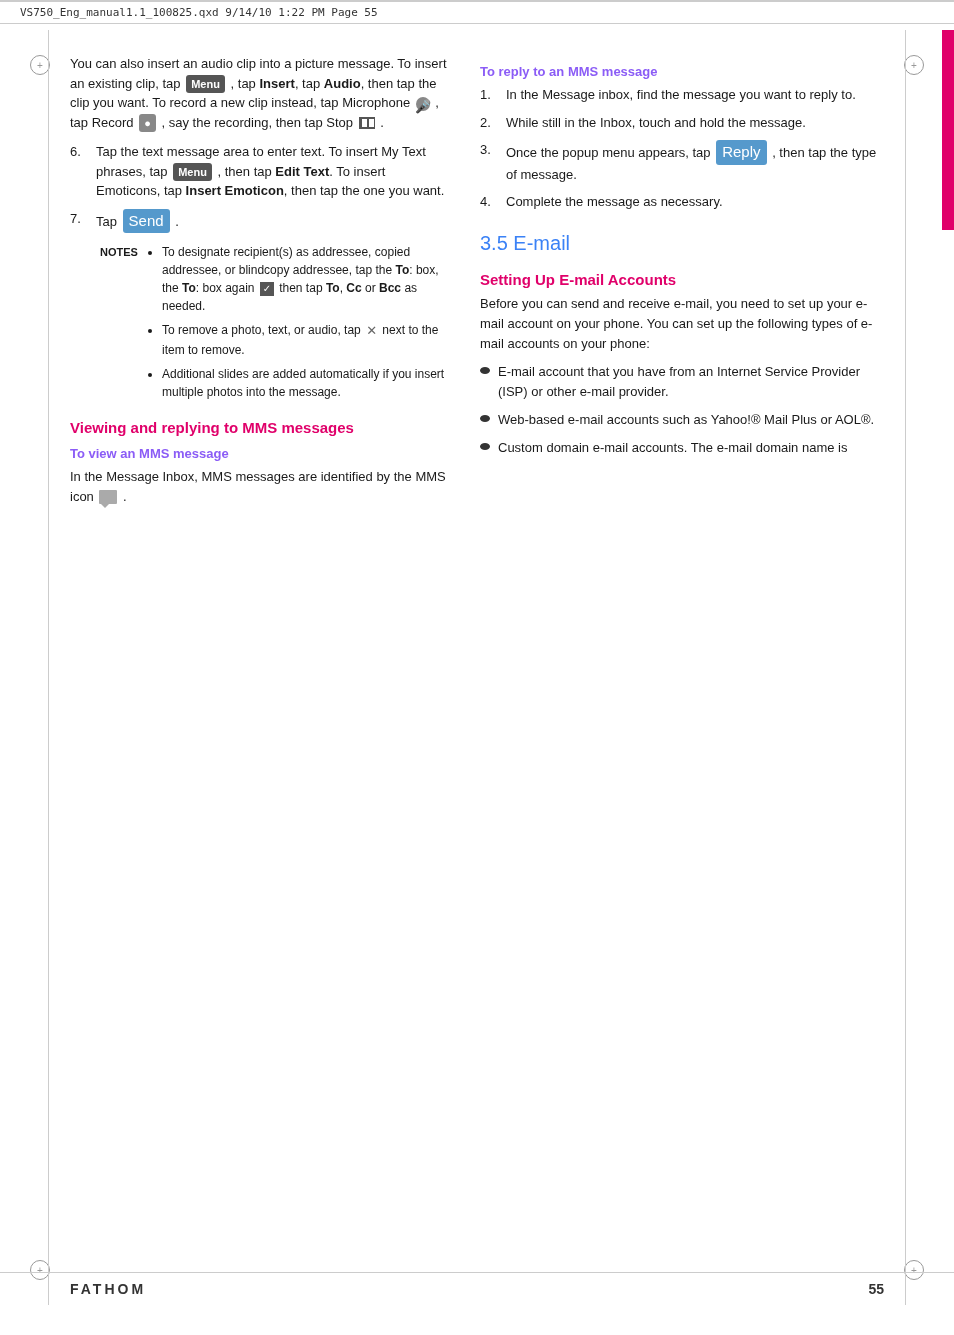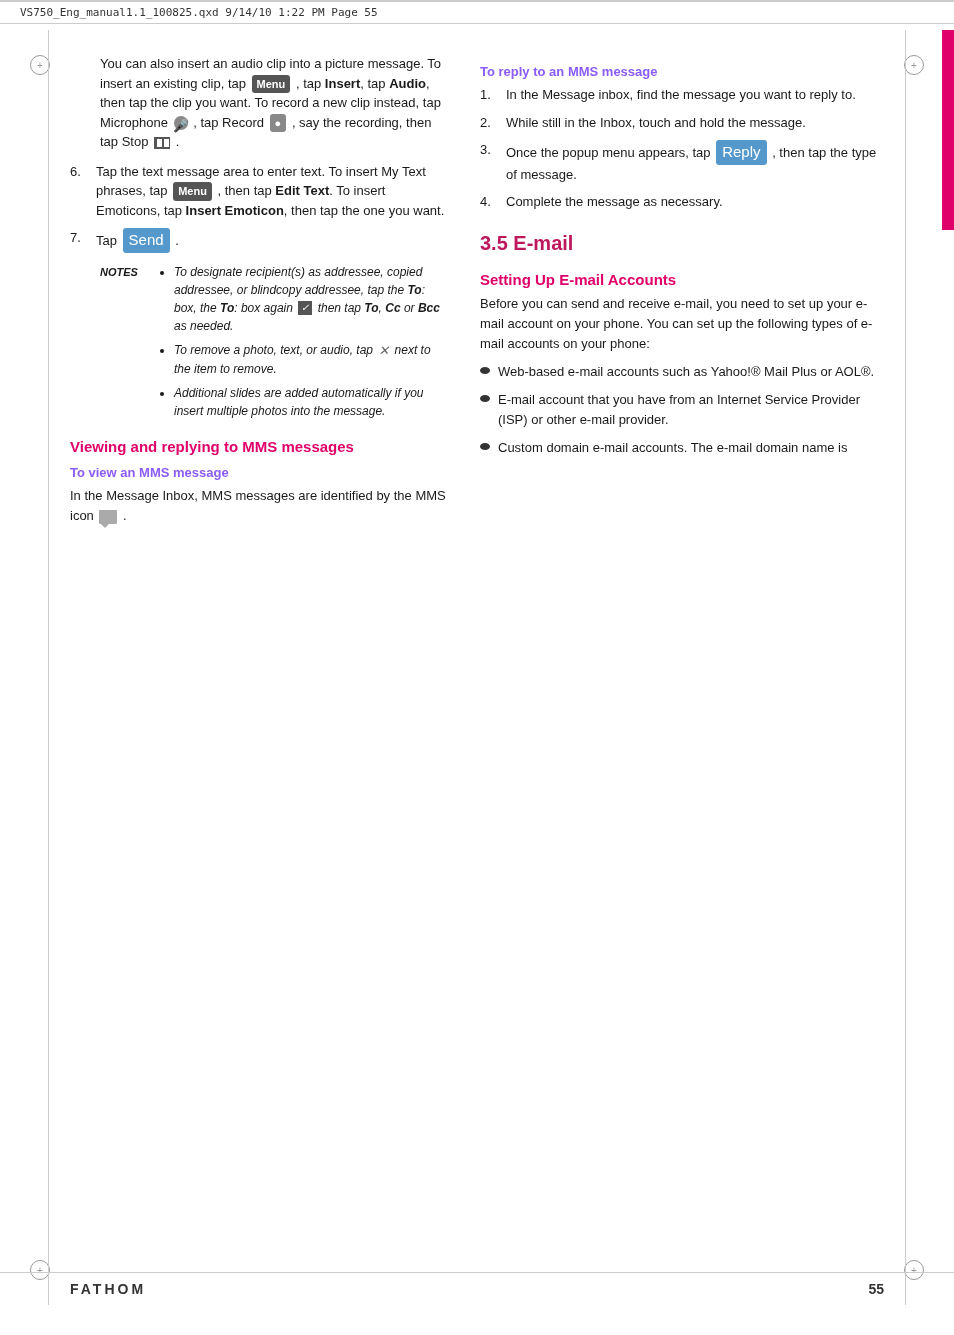--- a/index.html
+++ b/index.html
@@ -93,21 +93,20 @@
 
     
     .right-col {
       flex: 1;
     }
 
     
     .intro-para {
       font-size: 13px;
       line-height: 1.5;
-      margin-left: 30px;
       margin-bottom: 10px;
     }
 
     .numbered-item {
       display: flex;
       gap: 6px;
       margin-bottom: 8px;
       font-size: 13px;
       line-height: 1.5;
     }
@@ -217,48 +216,47 @@
       bottom: -4px;
       left: 2px;
       border-left: 4px solid transparent;
       border-right: 4px solid transparent;
       border-top: 4px solid #aaa;
     }
 
     
     .notes-section {
       display: flex;
-      gap: 14px;
+      gap: 2px;
       margin: 10px 0 10px 30px;
       font-size: 12px;
       line-height: 1.5;
-      font-style: italic;
     }
     .notes-label {
       font-weight: bold;
       font-size: 11px;
       flex: 0 0 45px;
       padding-top: 1px;
     }
     .notes-content {
       flex: 1;
     }
     .notes-content ul {
       list-style: disc;
       padding-left: 15px;
     }
     .notes-content ul li {
       margin-bottom: 6px;
     }
 
     
     .section-heading {
-      color: #be185d;
+      color: #3b82f6;
       font-size: 20px;
-      font-weight: bold;
+      font-weight: normal;
       margin-bottom: 16px;
       margin-top: 20px;
     }
     .subsection-heading {
       color: #e0006a;
       font-size: 15px;
       font-weight: bold;
       margin-bottom: 6px;
       margin-top: 12px;
     }
@@ -442,25 +440,25 @@
 
     <div class="section-heading">3.5 E-mail</div>
 
     <div class="subsection-heading">Setting Up E-mail Accounts</div>
 
     <p class="body-text">Before you can send and receive e-mail, you need to set up your e-mail account on your phone. You can set up the following types of e-mail accounts on your phone:</p>
 
     <ul class="bullet-list">
       <li>
         <div class="bullet-dot"></div>
-        <span class="bullet-text">Web-based e-mail accounts such as Yahoo!® Mail Plus or AOL®.</span>
+        <span class="bullet-text">E-mail account that you have from an Internet Service Provider (ISP) or other e-mail provider.</span>
       </li>
       <li>
         <div class="bullet-dot"></div>
-        <span class="bullet-text">E-mail account that you have from an Internet Service Provider (ISP) or other e-mail provider.</span>
+        <span class="bullet-text">Web-based e-mail accounts such as Yahoo!® Mail Plus or AOL®.</span>
       </li>
       <li>
         <div class="bullet-dot"></div>
         <span class="bullet-text">Custom domain e-mail accounts. The e-mail domain name is</span>
       </li>
     </ul>
 
   </div>
 
 </div>

